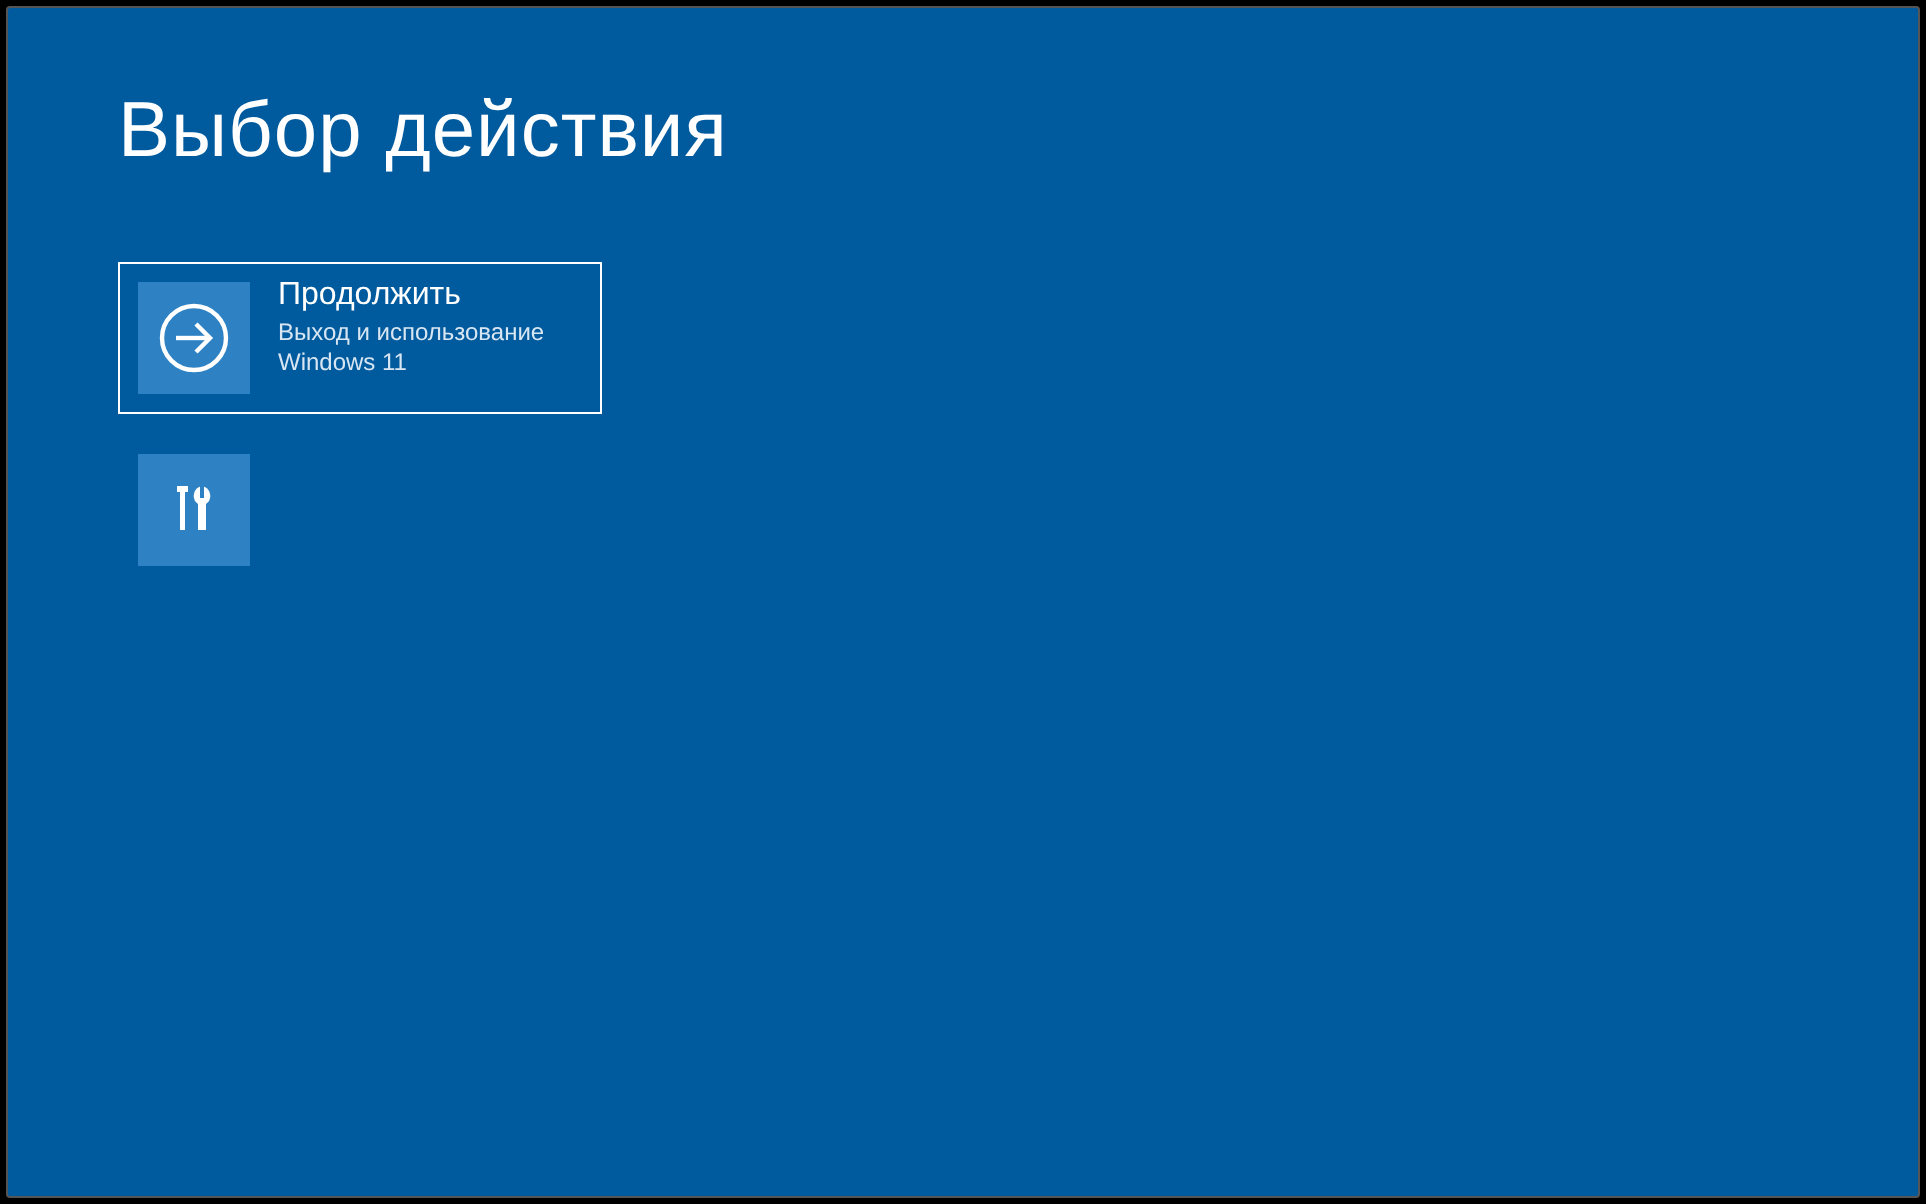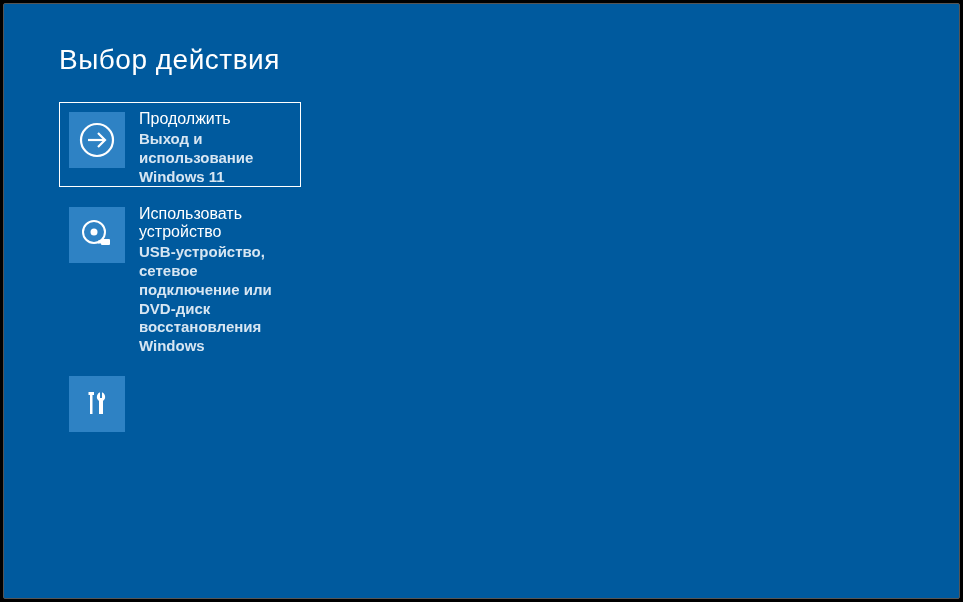--- a/index.html
+++ b/index.html
@@ -14,23 +14,23 @@
     top: 3px; left: 3px; right: 3px; bottom: 3px;
     border: 1px solid #555;
     border-radius: 2px;
     background: #005a9e;
   }
   .screen {
     padding: 40px 0 0 55px;
     color: #fff;
   }
   .title {
-    font-size: 28px;
+    font-size: 39px;
     font-weight: 300;
-    margin-bottom: 26px;
+    margin-bottom: 43px;
     letter-spacing: 0.5px;
   }
   .row { display: flex; gap: 20px; margin-bottom: 10px; }
   .tile {
     display: flex;
     width: 242px;
     min-height: 76px;
     padding: 0;
     cursor: default;
   }
@@ -50,22 +50,22 @@
   }
   .tile-icon svg { width: 36px; height: 36px; }
   .tile-text { padding-top: 8px; padding-right: 0; }
   .tile-label {
     font-size: 16px;
     font-weight: 400;
     line-height: 1.15;
     margin-bottom: 2px;
   }
   .tile-desc {
-    font-size: 15px;
-    font-weight: 700;
+    font-size: 12px;
+    font-weight: 400;
     line-height: 1.25;
     color: #d7e6f2;
   }
 </style>
 </head>
 <body>
 
 <div class="frame">
 <div class="screen">
 
@@ -83,36 +83,20 @@
       </div>
       <div class="tile-text">
         <div class="tile-label">Продолжить</div>
         <div class="tile-desc">Выход и использование Windows 11</div>
       </div>
     </div>
 
 
   </div>
 
-  <div class="row">
-    <div class="tile">
-      <div class="tile-icon">
-        <svg viewBox="0 0 36 36">
-          <circle cx="15" cy="15" r="11" fill="none" stroke="#fff" stroke-width="2"></circle>
-          <circle cx="15" cy="15" r="3.5" fill="#fff"></circle>
-          <rect x="22" y="22" width="9" height="6" rx="1" fill="#fff"></rect>
-          <rect x="19" y="23.5" width="4" height="3" fill="#fff"></rect>
-        </svg>
-      </div>
-      <div class="tile-text">
-        <div class="tile-label">Использовать устройство</div>
-        <div class="tile-desc">USB-устройство, сетевое подключение или DVD-диск восстановления Windows</div>
-      </div>
-    </div>
-  </div>
 
   <div class="row">
     <div class="tile">
       <div class="tile-icon">
         <svg viewBox="0 0 36 36">
           <rect x="11" y="8" width="2.5" height="20" fill="#fff"></rect>
           <rect x="9.5" y="6" width="5.5" height="3" fill="#fff"></rect>
           <path d="M 22 6 a 5 5 0 0 0 -2 9 l 0 13 l 4 0 l 0 -13 a 5 5 0 0 0 -2 -9 l 0 5 l -0 0 z" fill="#fff"></path>
           <rect x="21" y="6" width="2" height="6" fill="#2e82c4"></rect>
         </svg>

